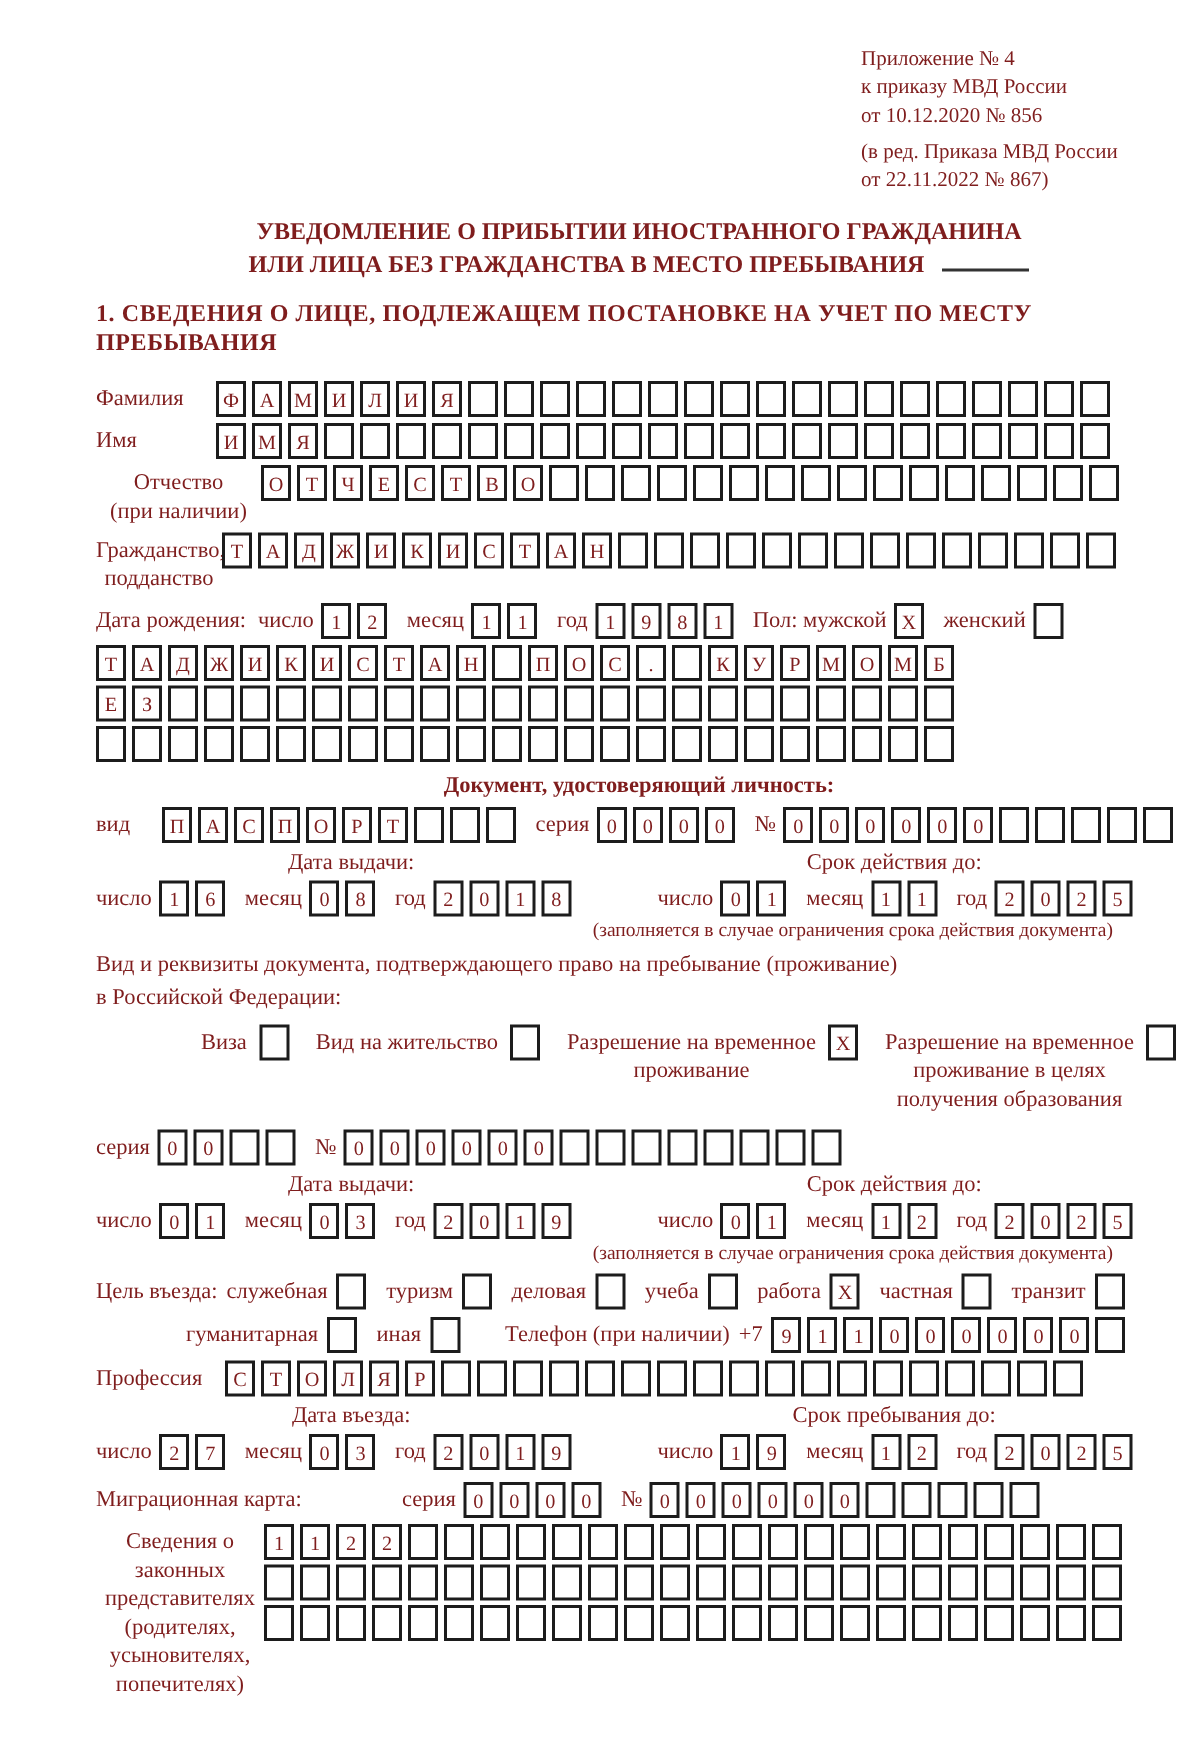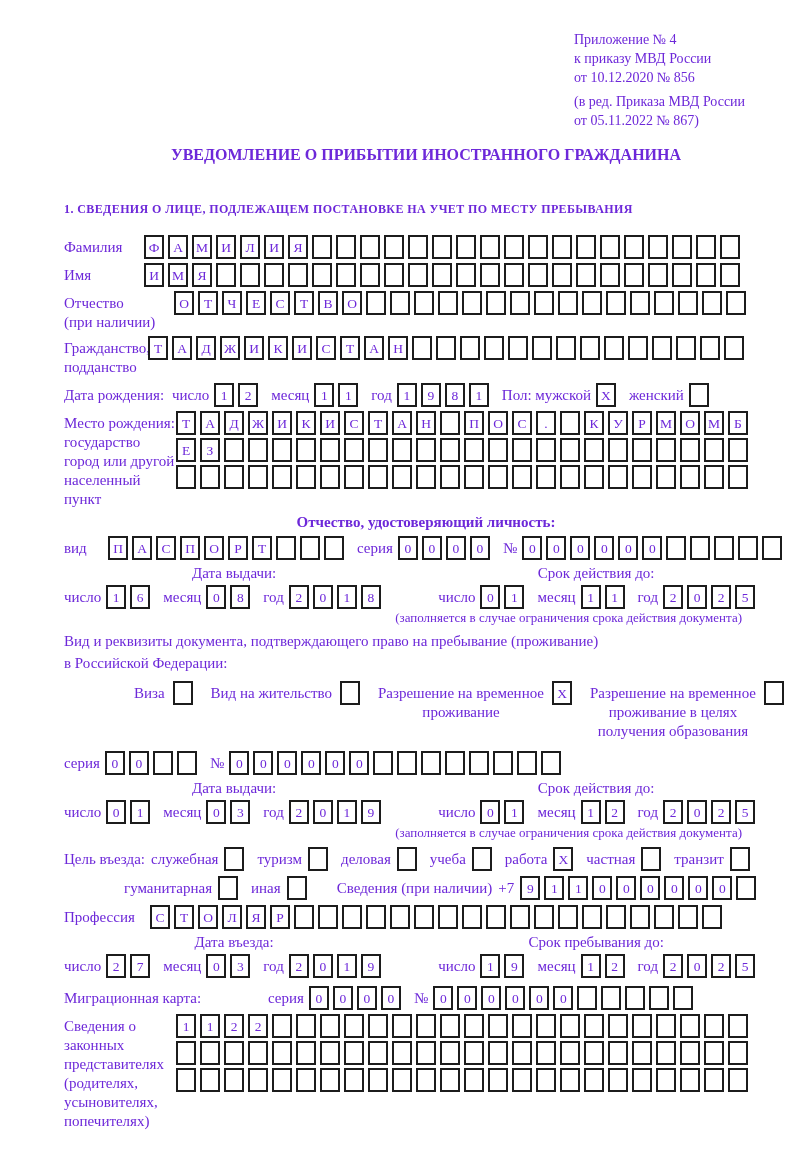--- a/index.html
+++ b/index.html
@@ -1,34 +1,34 @@
 <!DOCTYPE html>
 <html><head>
 <meta charset="utf-8">
 <style>
   * { box-sizing: border-box; margin: 0; padding: 0; }
   html, body { background: #ffffff; }
   .page {
-    width: 800px; height: 1163px; background: #fff; color: #6d28d9;
+    width: 800px; height: 1163px; background: #fff; color: #7f1d1d;
     font-family: "Liberation Serif", "DejaVu Serif", serif;
     font-size: 15px; line-height: 19px;
     padding: 30px 12px 16px 64px;
     overflow: hidden; position: relative;
   }
   .ref { width: 192px; margin-left: auto; margin-right: 22px; font-size: 14px; line-height: 19px; }
   .ref .gap { margin-top: 5px; }
   .forma { text-align: right; padding-right: 30px; font-weight: bold; font-size: 15.5px; margin-top: 12px; }
   .title { text-align: center; font-weight: bold; font-size: 16px; line-height: 22px; margin-top: 14px; }
   .blank-underline { display: inline-block; width: 58px; border-bottom: 2px solid #333; height: 14px; margin-left: 12px; }
-  .sec1 { font-weight: bold; font-size: 12px; margin-top: 34px; letter-spacing: 0.4px; }
+  .sec1 { font-weight: bold; font-size: 16px; margin-top: 12px; letter-spacing: 0.4px; }
 
   .frow { display: flex; align-items: flex-start; margin-bottom: 4px; }
   .lab { flex: none; padding-top: 3px; }
   .w80 { width: 80px; } .w84 { width: 84px; } .w110 { width: 110px; } .w112 { width: 112px; }
-  .preline { white-space: pre-line; }
+  .preline { white-space: pre-line; text-align: center; }
   .cells { display: inline-flex; flex: none; }
   .cell {
     flex: none; display: inline-flex; align-items: center; justify-content: center;
     width: 20px; height: 24px; border: 2px solid #1c1c1c; margin-right: 4px;
     font-size: 13.5px; font-family: "Liberation Serif", serif;
   }
   .cellcol .cells { display: flex; margin-bottom: 3px; }
   .dlab { flex: none; padding-top: 3px; margin-right: 5px; }
   .ml { margin-left: 9px; }
 
@@ -55,26 +55,29 @@
 </head>
 <body>
 
 <div class="page">
 
   <div class="ref">
     <div>Приложение № 4</div>
     <div>к приказу МВД России</div>
     <div>от 10.12.2020 № 856</div>
     <div class="gap">(в ред. Приказа МВД России</div>
-    <div>от 05.11.2022 № 867)</div>
+    <div>от 22.11.2022 № 867)</div>
   </div>
 
 
   <div class="title">
     <div>УВЕДОМЛЕНИЕ О ПРИБЫТИИ ИНОСТРАННОГО ГРАЖДАНИНА</div>
+    <div>
+      <span>ИЛИ ЛИЦА БЕЗ ГРАЖДАНСТВА В МЕСТО ПРЕБЫВАНИЯ</span><span class="blank-underline"></span>
+    </div>
   </div>
 
   <div class="sec1">1. СВЕДЕНИЯ О ЛИЦЕ, ПОДЛЕЖАЩЕМ ПОСТАНОВКЕ НА УЧЕТ ПО МЕСТУ ПРЕБЫВАНИЯ</div>
 
   <div class="frow" style="margin-top:16px;">
     <span class="lab w80">Фамилия</span>
     <span class="cells">
         <span class="cell">Ф</span>
         <span class="cell">А</span>
         <span class="cell">М</span>
@@ -220,24 +223,20 @@
     <span class="cells">
         <span class="cell">X</span>
       </span>
     <span class="dlab ml">женский</span>
     <span class="cells">
         <span class="cell"></span>
       </span>
   </div>
 
   <div class="frow">
-    <div class="lab w112 preline">Место рождения:
-государство
-город или другой
-населенный пункт</div>
     <div class="cellcol">
       <div class="cells">
           <span class="cell">Т</span>
           <span class="cell">А</span>
           <span class="cell">Д</span>
           <span class="cell">Ж</span>
           <span class="cell">И</span>
           <span class="cell">К</span>
           <span class="cell">И</span>
           <span class="cell">С</span>
@@ -306,21 +305,21 @@
           <span class="cell"></span>
           <span class="cell"></span>
           <span class="cell"></span>
           <span class="cell"></span>
           <span class="cell"></span>
           <span class="cell"></span>
         </div>
     </div>
   </div>
 
-  <div class="center-bold">Отчество, удостоверяющий личность:</div>
+  <div class="center-bold">Документ, удостоверяющий личность:</div>
 
   <div class="frow">
     <span class="lab" style="width:44px;">вид</span>
     <span class="cells">
         <span class="cell">П</span>
         <span class="cell">А</span>
         <span class="cell">С</span>
         <span class="cell">П</span>
         <span class="cell">О</span>
         <span class="cell">Р</span>
@@ -542,21 +541,21 @@
 
   <div class="prow">
     <span class="dlab indent60">гуманитарная</span>
     <span class="cells">
         <span class="cell"></span>
       </span>
     <span class="dlab ml">иная</span>
     <span class="cells">
         <span class="cell"></span>
       </span>
-    <span class="dlab phone-label">Сведения (при наличии)</span>
+    <span class="dlab phone-label">Телефон (при наличии)</span>
     <span class="dlab">+7</span>
     <span class="cells">
         <span class="cell">9</span>
         <span class="cell">1</span>
         <span class="cell">1</span>
         <span class="cell">0</span>
         <span class="cell">0</span>
         <span class="cell">0</span>
         <span class="cell">0</span>
         <span class="cell">0</span>

